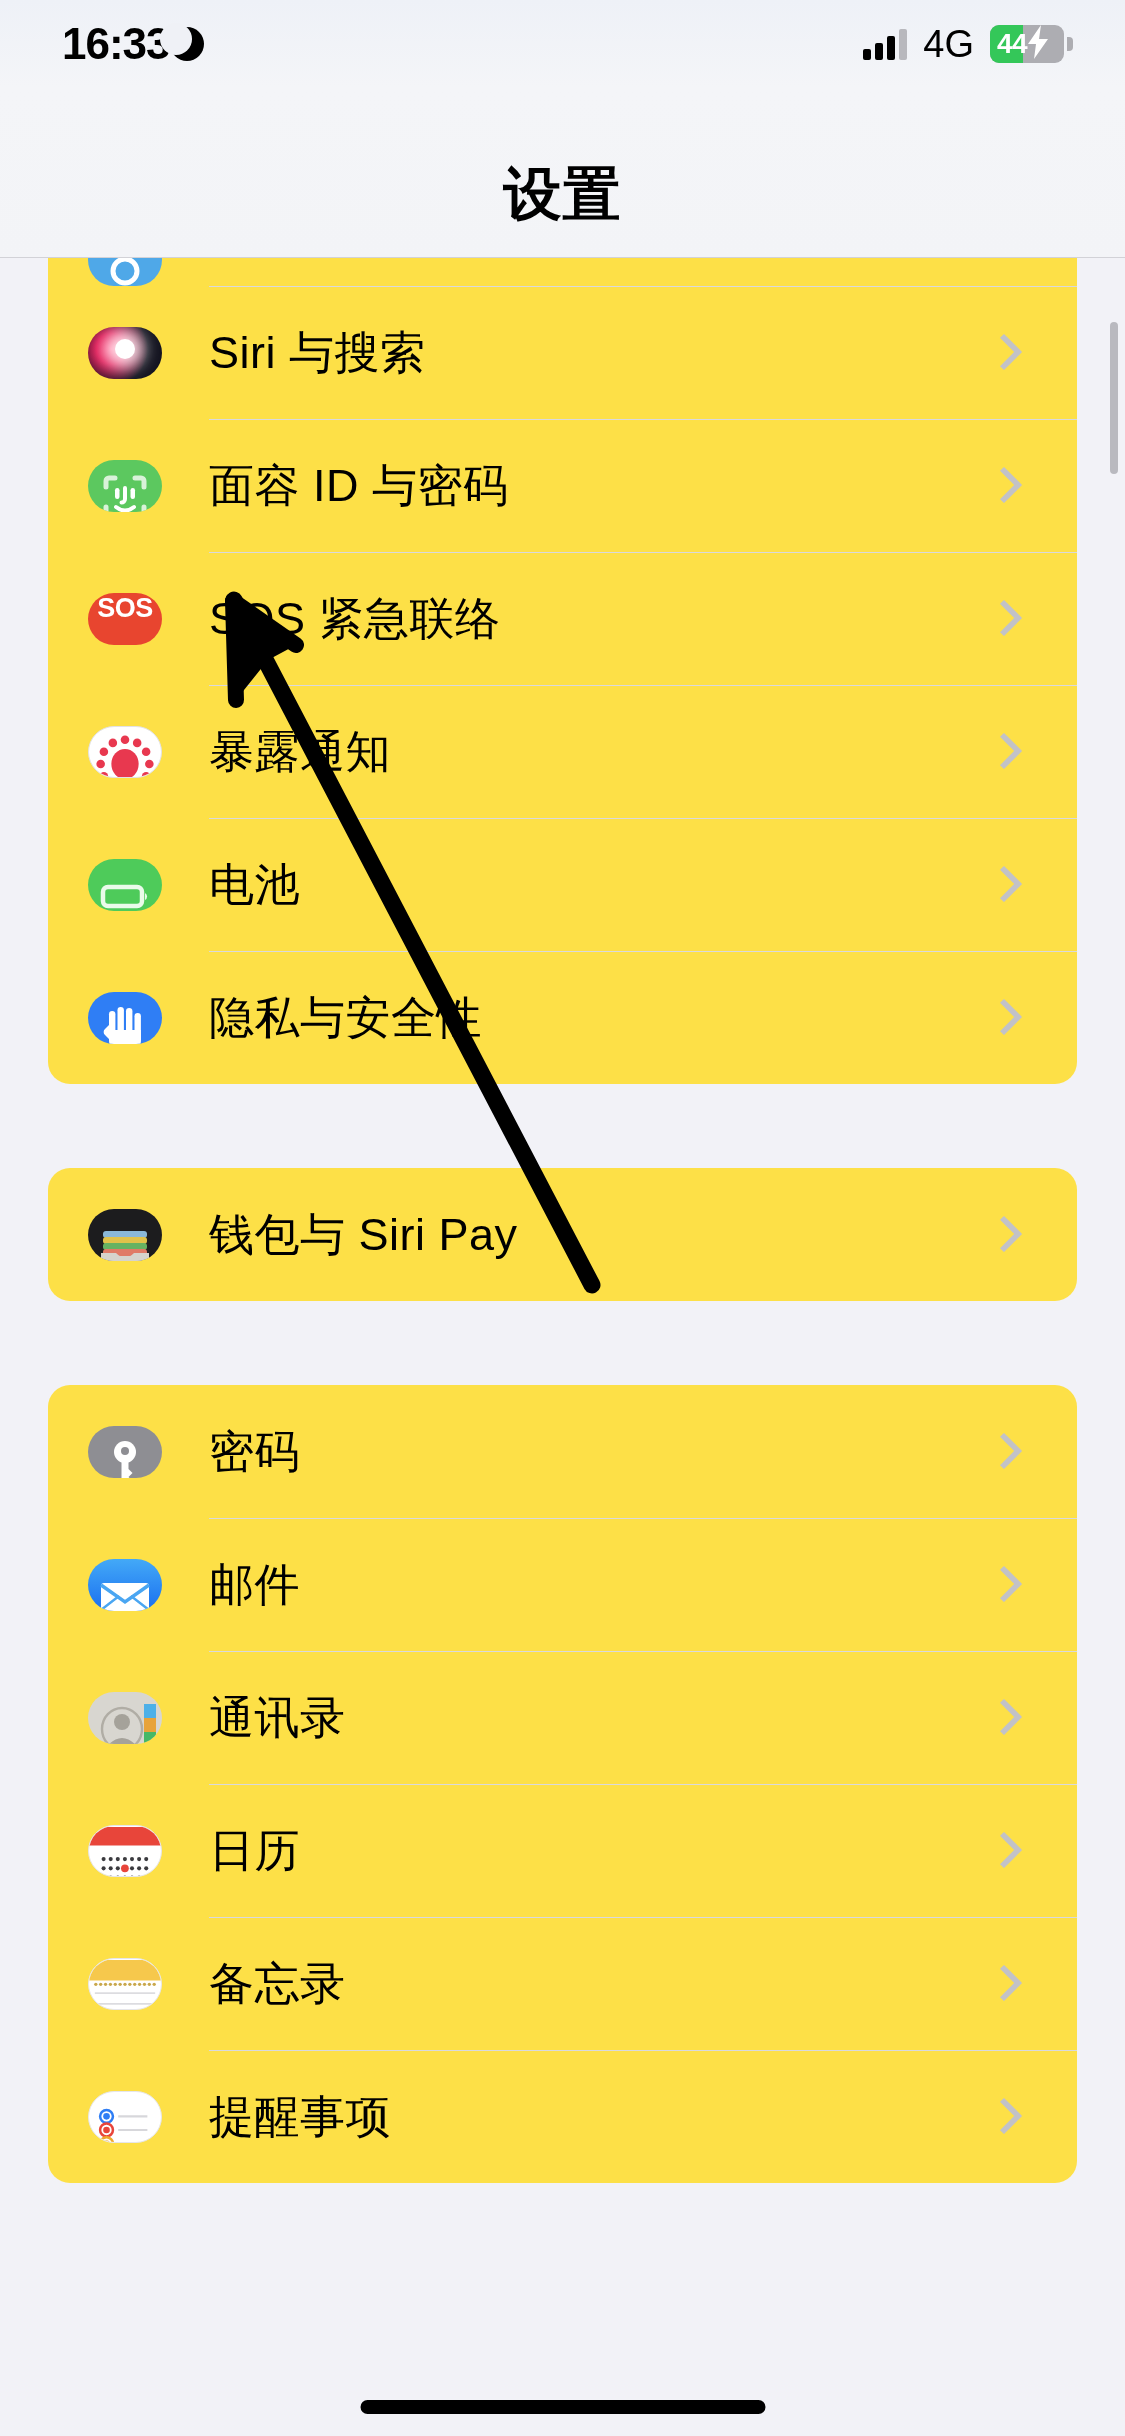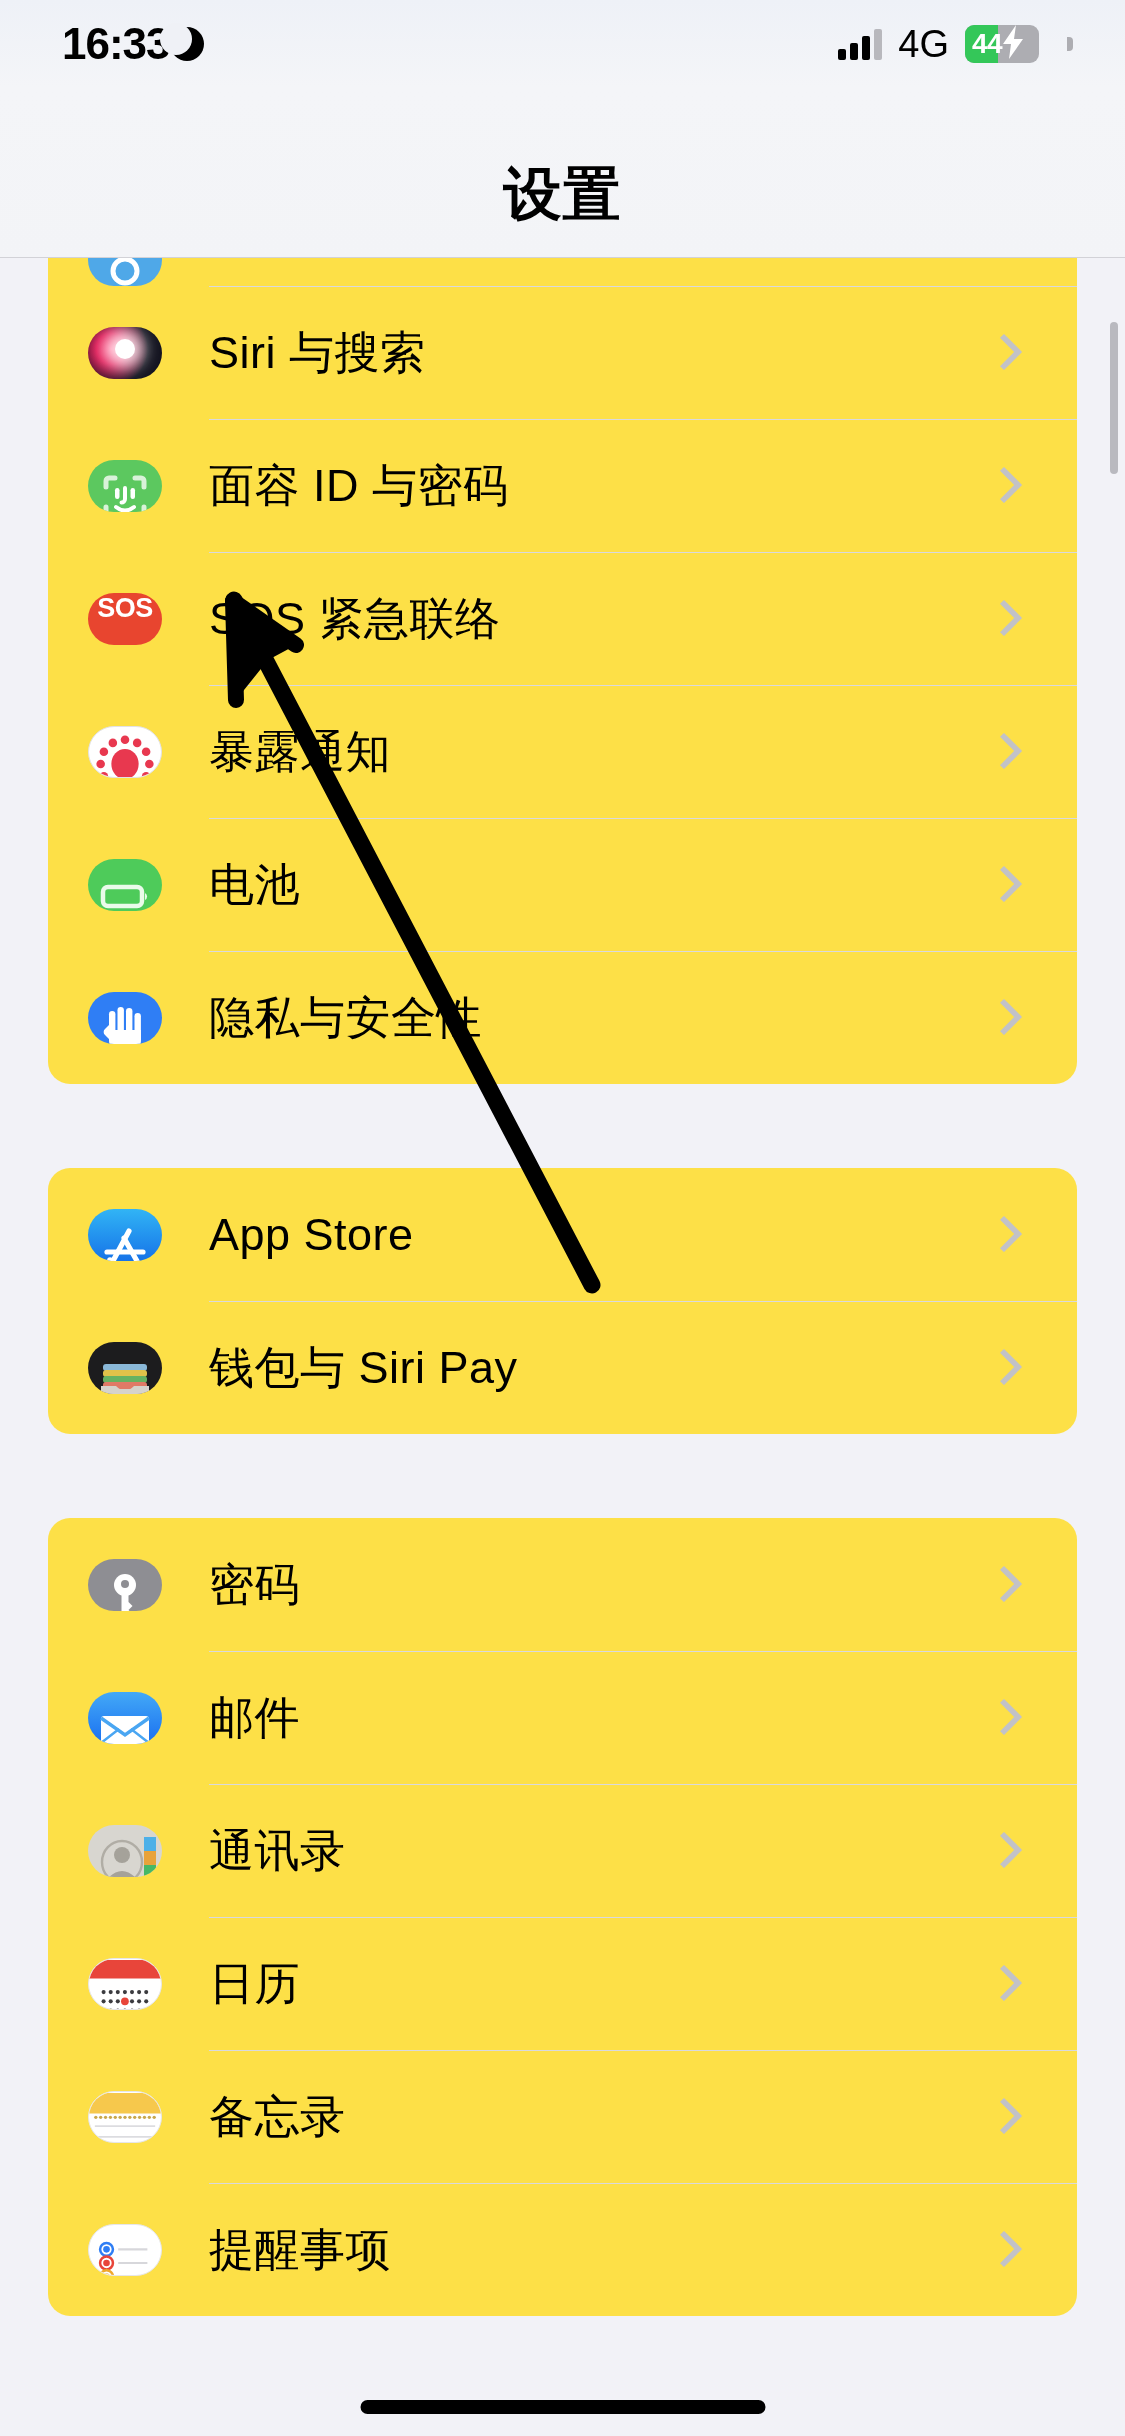--- a/index.html
+++ b/index.html
@@ -162,21 +162,21 @@
     <span class="moon"></span>
   </div>
   <div id="status-right">
     <span class="sig">
       <i></i>
         <i></i>
         <i></i>
         <i></i>
     </span>
     <span class="net">4G</span>
-    <span style="display:flex;align-items:center;gap:25px;">
+    <span style="display:flex;align-items:center;">
       <span class="batt">
         <span class="batt-fill" id="batt-fill" style="width: 44%;"></span>
         <span class="batt-num">44</span>
         <span class="bolt">
           <svg width="26" height="34" viewBox="0 0 26 34">
               <path d="M16 0 L3 19 H11 L9 34 L23 14 H14 Z" fill="#ffffff"></path>
             </svg>
         </span>
       </span>
       <span class="batt-nub"></span>
@@ -273,34 +273,20 @@
         <path d="M21 33 l-4 4 a4 4 0 0 0 0 6 l6 6 Z"></path>
       </g>
     </svg>
         </span>
         <span class="row-label">隐私与安全性</span>
         <span class="chev"></span>
       </div>
     </div>
     <div class="gap"></div>
     <div class="group">
-      <div class="row">
-        <span class="app-icon ic-appstore">
-          <svg width="74" height="74" viewBox="0 0 74 74">
-      <g stroke="#ffffff" stroke-width="5.2" stroke-linecap="round" fill="none">
-        <path d="M25 52 L41 22"></path>
-        <path d="M49 52 L36 29"></path>
-        <path d="M19 43 H55"></path>
-      </g>
-      <circle cx="22" cy="51" r="2.8" fill="#fff"></circle>
-    </svg>
-        </span>
-        <span class="row-label">App Store</span>
-        <span class="chev"></span>
-      </div>
       <div class="row">
         <span class="app-icon ic-wallet">
           <svg width="74" height="74" viewBox="0 0 74 74">
       <rect x="15" y="22" width="44" height="7" rx="3" fill="#8ab8d8"></rect>
       <rect x="15" y="28" width="44" height="7" rx="3" fill="#e0c24a"></rect>
       <rect x="15" y="34" width="44" height="7" rx="3" fill="#66b262"></rect>
       <rect x="15" y="40" width="44" height="7" rx="3" fill="#e07a66"></rect>
       <path d="M13 44 h48 v12 a2 2 0 0 1-2 2 H15 a2 2 0 0 1-2-2 Z" fill="#d6d3cc"></path>
       <path d="M28 44 q9 9 18 0" fill="#e07a66"></path>
       <path d="M13 47 h48 v9 a2 2 0 0 1-2 2 H15 a2 2 0 0 1-2-2 Z" fill="#d6d3cc"></path>

